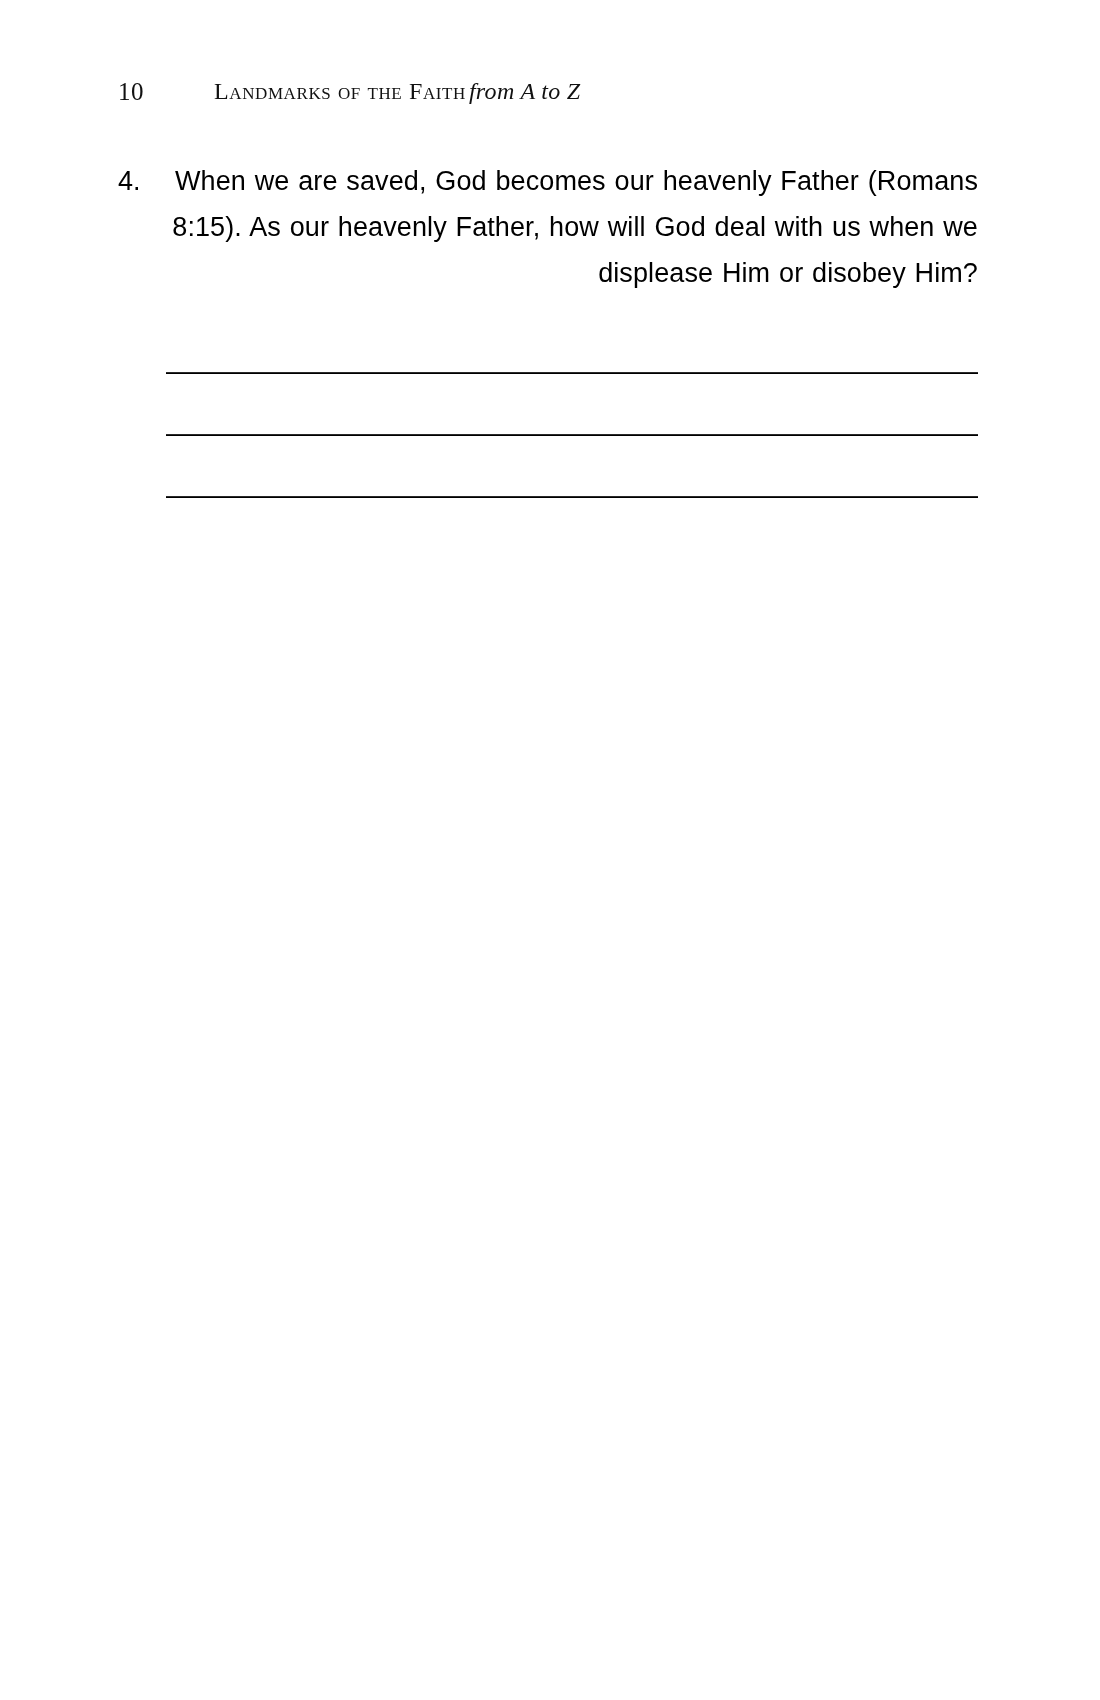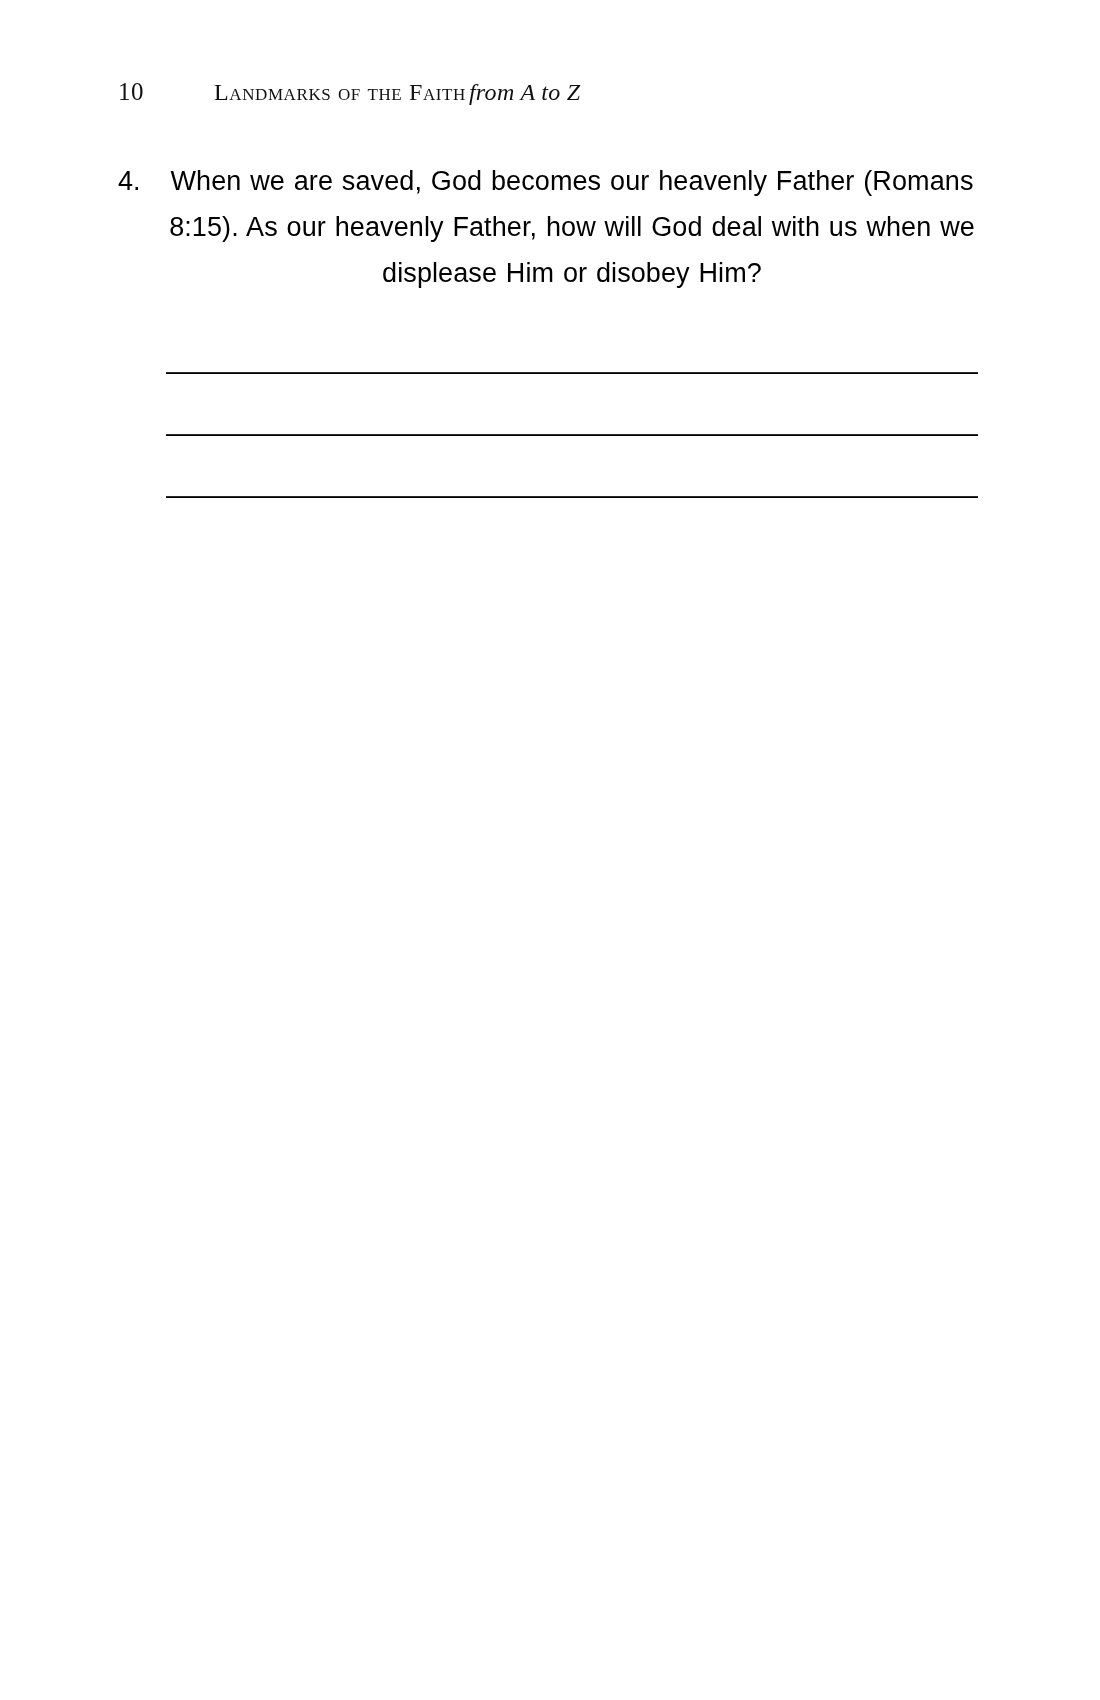--- a/index.html
+++ b/index.html
@@ -22,21 +22,21 @@
     background: #ffffff;
   }
 
   
   .running-head {
     position: absolute;
     top: 78px;
     left: 118px;
     right: 118px;
     display: flex;
-    align-items: flex-end;
+    align-items: flex-start;
     white-space: nowrap;
   }
   .page-number {
     font-family: "Liberation Serif", serif;
     font-size: 25px;
     letter-spacing: 0.5px;
     color: #111111;
   }
   .head-title {
     margin-left: 70px;
@@ -70,21 +70,21 @@
     font-size: 27px;
     line-height: 46px;
     color: #000000;
   }
   .q-text {
     flex: 1 1 auto;
     font-family: "Liberation Sans", sans-serif;
     font-size: 27px;
     line-height: 46px;
     color: #000000;
-    text-align: center;
+    text-align: right;
     letter-spacing: 0.1px;
     word-spacing: 1.2px;
   }
 
   
   .answer-lines {
     position: absolute;
     top: 340px;
     left: 166px;
     width: 812px;

